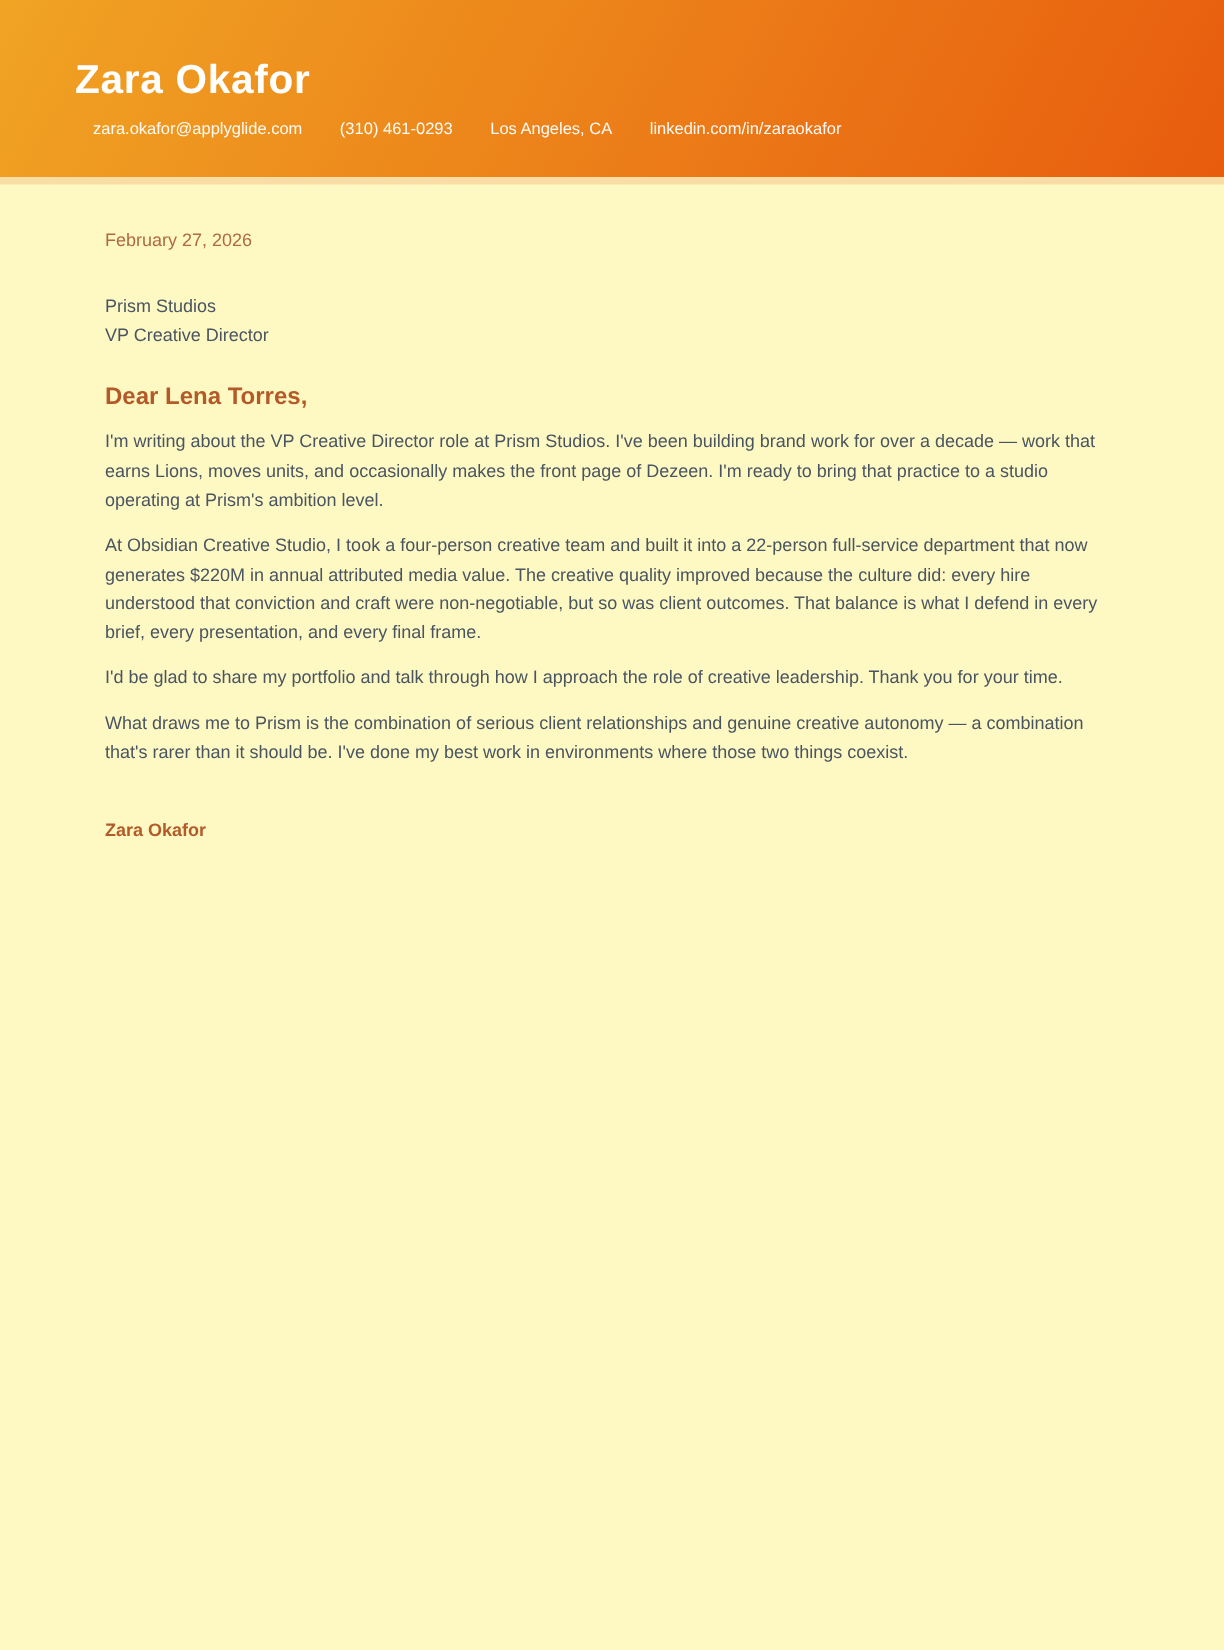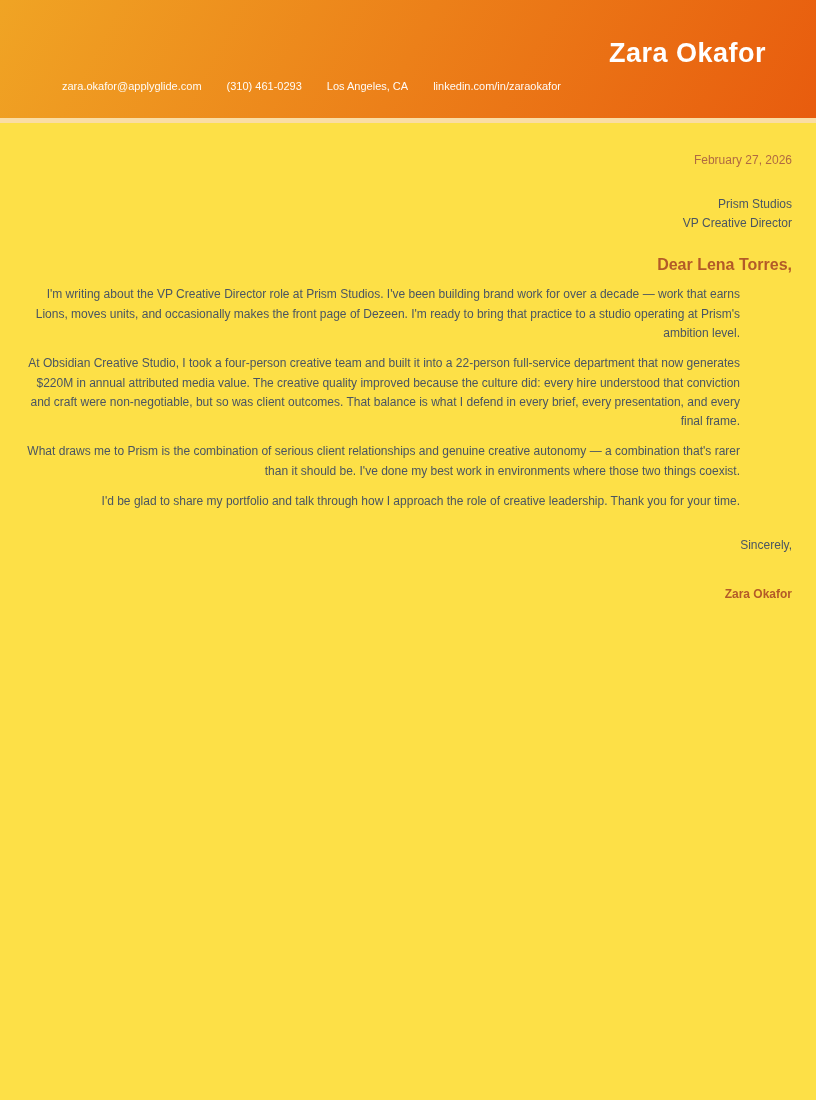--- a/index.html
+++ b/index.html
@@ -8,22 +8,21 @@
     background: #ffffff;
     font-family: "Liberation Sans", sans-serif;
   }
   body {
     height: 1100px;
     overflow: hidden;
   }
   .page {
     width: 816px;
     height: 1100px;
-    background: #fde047;
-    text-align: right;
+    background: #fef9c3;
   }
   .header {
     background: linear-gradient(118deg, var(--header-gradient-start, #f0a424) 0%, var(--header-gradient-end, #e85c0e) 100%);
     padding: 39px 50px 0;
     height: 123px;
     border-bottom: 5px solid var(--header-border, #fadda4);
   }
   .name {
     color: #ffffff;
     font-size: 27px;
@@ -33,21 +32,21 @@
   }
   .contact-row {
     margin-top: 11px;
     display: flex;
     gap: 25px;
     font-size: 11px;
     color: rgba(255,255,255,0.96);
     margin-left: 12px;
   }
   .letter {
-    padding: 30px 24px 0;
+    padding: 30px 70px 0;
   }
   .date {
     font-size: 12px;
     color: var(--date-text, #b06a42);
   }
   .recipient {
     margin-top: 28px;
     font-size: 12px;
     line-height: 18.7px;
     color: var(--body-text, #4a5562);
@@ -102,20 +101,19 @@
 
     <div class="recipient">
       <div>Prism Studios</div>
       <div>VP Creative Director</div>
     </div>
 
     <div class="salutation">Dear Lena Torres,</div>
 
     <p class="para first">I'm writing about the VP Creative Director role at Prism Studios. I've been building brand work for over a decade — work that earns Lions, moves units, and occasionally makes the front page of Dezeen. I'm ready to bring that practice to a studio operating at Prism's ambition level.</p>
     <p class="para">At Obsidian Creative Studio, I took a four-person creative team and built it into a 22-person full-service department that now generates $220M in annual attributed media value. The creative quality improved because the culture did: every hire understood that conviction and craft were non-negotiable, but so was client outcomes. That balance is what I defend in every brief, every presentation, and every final frame.</p>
+    <p class="para">I'd be glad to share my portfolio and talk through how I approach the role of creative leadership. Thank you for your time.</p>
     <p class="para">What draws me to Prism is the combination of serious client relationships and genuine creative autonomy — a combination that's rarer than it should be. I've done my best work in environments where those two things coexist.</p>
-    <p class="para">I'd be glad to share my portfolio and talk through how I approach the role of creative leadership. Thank you for your time.</p>
 
-    <div class="closing">Sincerely,</div>
     <div class="signature">Zara Okafor</div>
   </main>
 
 </div>
 
 </body></html>

